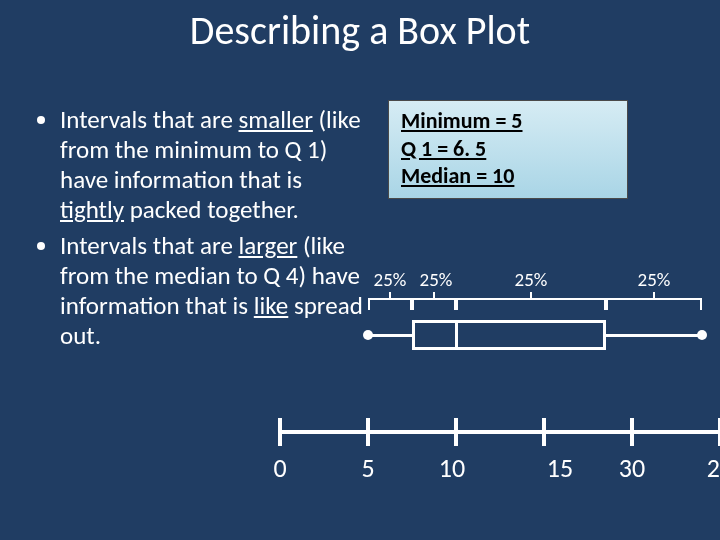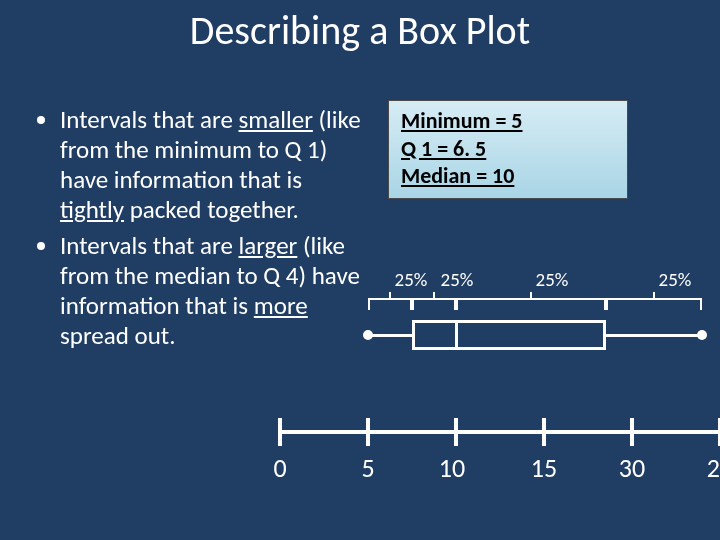--- a/index.html
+++ b/index.html
@@ -138,37 +138,36 @@
     width: 2px;
     height: 8px;
     background: #fff;
     transform: translateX(-50%);
   }
   .pct-label {
     position: absolute;
     font-size: 19px;
     color: #fff;
     transform: translateX(-50%);
-    margin-left: 21px;
   }
 </style>
 </head>
 <body>
 
 <div class="slide">
 
   <div class="title">Describing a Box Plot</div>
 
   <div class="bullets">
     <ul>
       <li>
         <span>Intervals that are </span><span class="underline">smaller</span><span> (like from the minimum to Q 1) have information that is </span><span class="underline">tightly</span><span> packed together.</span>
       </li>
       <li>
-        <span>Intervals that are </span><span class="underline">larger</span><span> (like from the median to Q 4) have information that is </span><span class="underline">more</span><span> spread out.</span>
+        <span>Intervals that are </span><span class="underline">larger</span><span> (like from the median to Q 4) have information that is </span><span class="underline">like</span><span> spread out.</span>
       </li>
     </ul>
   </div>
 
   <div class="info-box">
     <div>Minimum = 5</div>
     <div>Q 1 = 6. 5</div>
     <div>Median = 10</div>
   </div>
 
@@ -178,21 +177,21 @@
     <div class="tick" style="left:-2px"></div>
     <div class="tick" style="left:86px"></div>
     <div class="tick" style="left:174px"></div>
     <div class="tick" style="left:262px"></div>
     <div class="tick" style="left:350px"></div>
     <div class="tick" style="left:438px"></div>
 
     <div class="tick-label" style="left:0px">0</div>
     <div class="tick-label" style="left:88px">5</div>
     <div class="tick-label" style="left:172px">10</div>
-    <div class="tick-label" style="left:264px">15</div>
+    <div class="tick-label" style="left:280px">15</div>
     <div class="tick-label" style="left:352px">30</div>
     <div class="tick-label" style="left:440px">25</div>
 
     <div class="whisker-cap" style="left:88px; top:85px"></div>
     <div class="whisker-line" style="left:88px; top:83.5px; width:44px"></div>
     <div class="box" style="left:132px; top:70px; width:194px; height:30px"></div>
     <div class="median-line" style="left:175px; top:70px; height:30px"></div>
     <div class="whisker-line" style="left:326px; top:83.5px; width:96px"></div>
     <div class="whisker-cap" style="left:422px; top:85px"></div>
 

